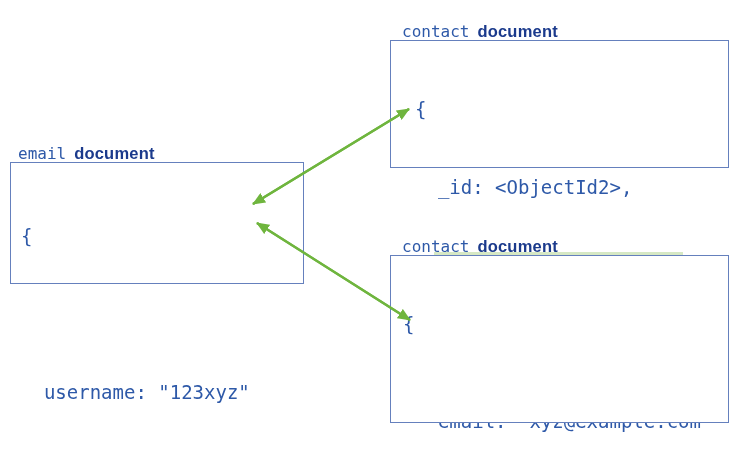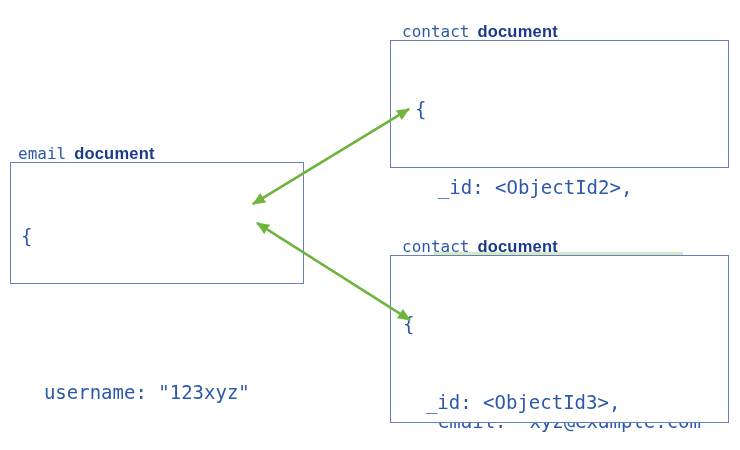--- a/index.html
+++ b/index.html
@@ -79,21 +79,20 @@
       
     </div>
   </section>
 
   <section class="doc" style="left:402px;top:229px;">
     <div class="doc-label">
       <span class="name">contact</span><span class="type">document</span>
     </div>
     <div class="doc-box" style="left:-12px;top:26px;width:339px;height:168px;padding:3px 0 0 12px;">
       <div class="line"><span></span><span>{</span></div>
-      <div class="line"><span>  </span><span>_id: &lt;ObjectId3&gt;,</span></div>
       
       
       
       
     </div>
   </section>
 
   <svg class="arrows" width="740" height="450" viewBox="0 0 740 450" xmlns="http://www.w3.org/2000/svg">
     <defs>
       <marker id="ah" markerUnits="userSpaceOnUse" markerWidth="13" markerHeight="11" refX="12" refY="5.5" orient="auto">

